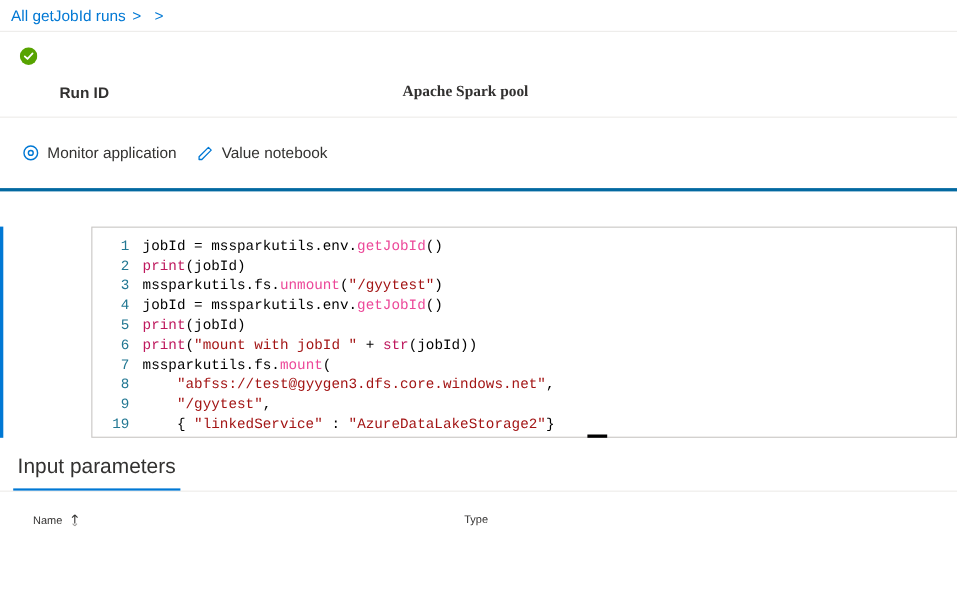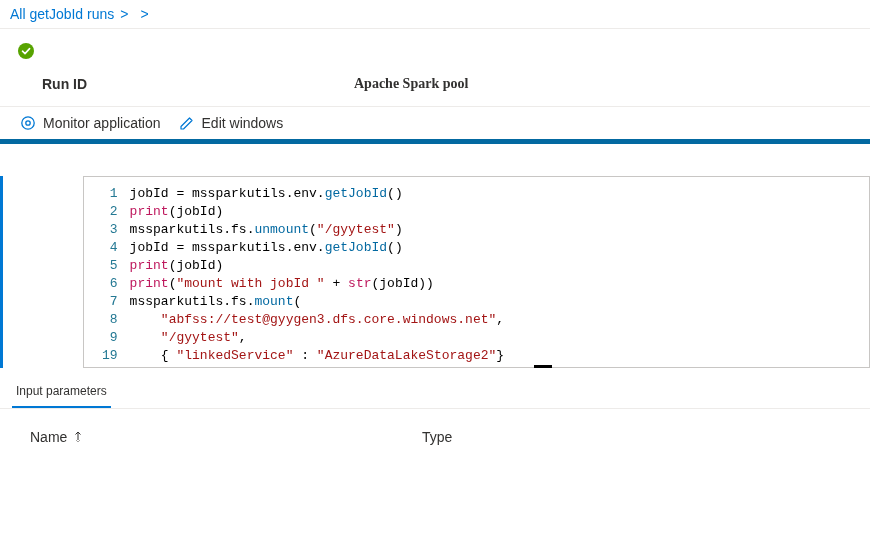--- a/index.html
+++ b/index.html
@@ -31,34 +31,34 @@
 .status-row {
   padding: 14px 18px 0 18px;
 }
 .status-icon {
   width: 16px;
   height: 16px;
   display: inline-block;
 }
 .info-row {
   display: flex;
-  padding: 14px 0 14px 42px;
+  padding: 14px 0 14px 54px;
   font-size: 14px;
   font-weight: 600;
   color: #323130;
 }
 .info-col-1 { width: 312px; }
 .info-col-2 { flex: 1; font-family: Liberation Serif, serif; }
 .action-bar {
   display: flex;
   align-items: center;
   gap: 18px;
-  padding: 8px 20px;
+  padding: 24px 20px;
   border-top: 1px solid #edebe9;
-  border-bottom: 5px solid #0369a1;
+  border-bottom: 3px solid #0369a1;
 }
 .action-link {
   display: flex;
   align-items: center;
   gap: 7px;
   color: #323130;
   cursor: pointer;
   font-size: 14px;
 }
 .action-link .icon { width: 16px; height: 16px; display: inline-flex; align-items: center; justify-content: center; }
@@ -83,21 +83,21 @@
 .line-numbers {
   text-align: right;
   color: #237893;
   padding: 0 12px 0 18px;
   user-select: none;
 }
 .line-numbers div { height: 18px; }
 .code-lines { white-space: pre; color: #000000; }
 .code-lines div { height: 18px; }
 .tok-fn { color: #be185d; }
-.tok-call { color: #0369a1; }
+.tok-call { color: #ec4899; }
 .tok-str { color: #a31515; }
 .resize-handle {
   height: 6px;
   position: relative;
 }
 .resize-handle::after {
   content: "";
   position: absolute;
   right: 318px;
   top: -3px;
@@ -105,29 +105,29 @@
   height: 3px;
   background: #000;
 }
 .tabs-row {
   border-bottom: 1px solid #edebe9;
   padding: 0 12px;
 }
 .tab {
   display: inline-block;
   padding: 10px 4px 8px 4px;
-  font-size: 12px;
+  font-size: 19px;
   color: #323130;
   border-bottom: 2px solid #0078d4;
   cursor: pointer;
 }
 .table-header {
   display: flex;
   padding: 20px 30px 10px 30px;
-  font-size: 14px;
+  font-size: 10px;
   color: #323130;
 }
 .col-name { width: 392px; display: flex; align-items: center; gap: 6px; }
 .col-type { width: 360px; }
 .col-value { flex: 1; }
 .sort-icon { width: 12px; height: 12px; display: inline-flex; flex-direction: column; justify-content: center; }
 </style>
 </head>
 <body>
 
@@ -160,21 +160,21 @@
       </svg>
     </span>
     <span>Monitor application</span>
   </div>
   <div class="action-link">
     <span class="icon">
       <svg viewBox="0 0 16 16" width="16" height="16">
         <path d="M2 11.5 L10.5 3 L13 5.5 L4.5 14 L2 14 Z" fill="none" stroke="#0078d4" stroke-width="1.2" stroke-linejoin="round"></path>
       </svg>
     </span>
-    <span>Edit windows</span>
+    <span>Value notebook</span>
   </div>
 </div>
 
 <div class="code-area">
   <div class="code-gutter-space"></div>
   <div class="code-box">
     <div class="line-numbers" id="line-numbers">
         <div>1</div>
         <div>2</div>
         <div>3</div>

